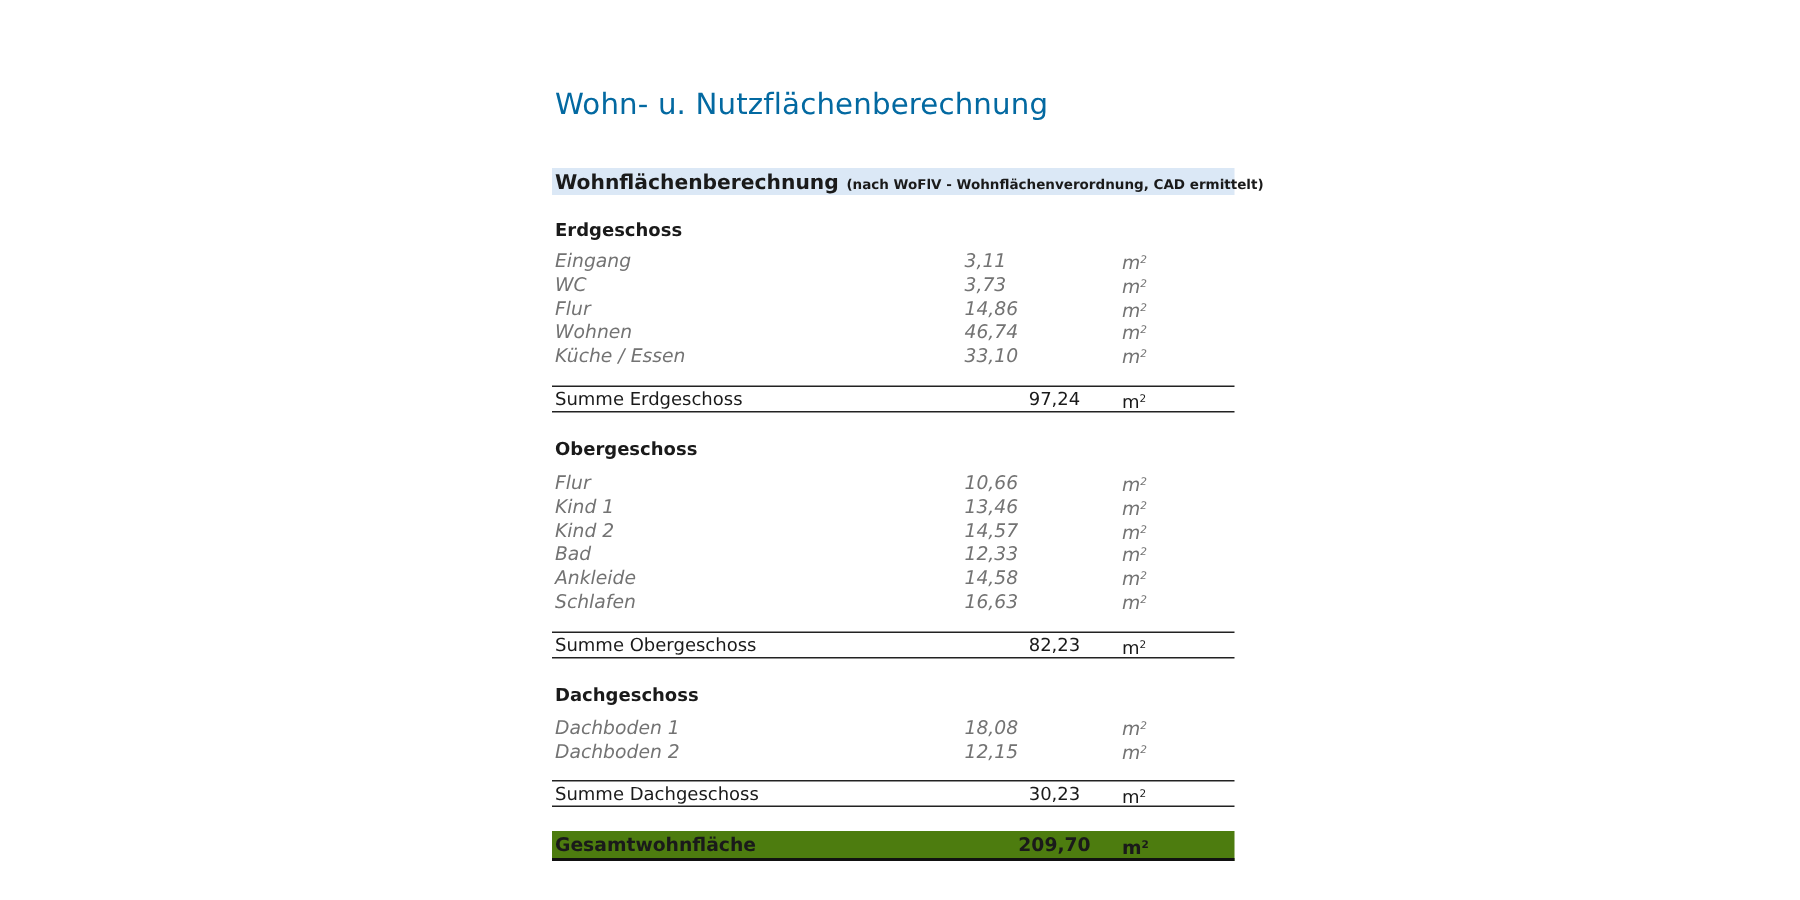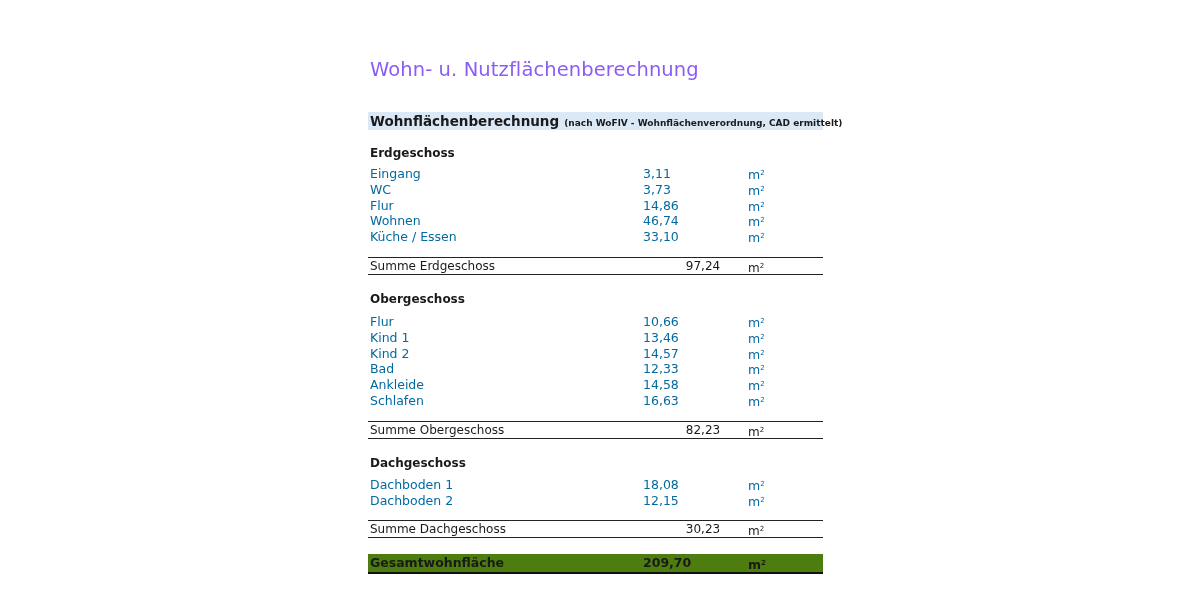--- a/index.html
+++ b/index.html
@@ -1,32 +1,32 @@
 <!DOCTYPE html>
 <html><head>
   <meta charset="utf-8">
   <style>
     html, body { margin:0; padding:0; background:#ffffff; }
     body { width:1200px; height:600px; position:relative; font-family:"DejaVu Sans", sans-serif; color:#1a1a1a; overflow:hidden; }
     .doc { position:absolute; left:368px; top:56px; width:455px; }
-    .title { font-size:19.5px; font-weight:normal; letter-spacing:0.1px; margin:0 0 0 2px; height:36px; line-height:28px; color:#8b5cf6; }
+    .title { font-size:19.5px; font-weight:normal; letter-spacing:0.1px; margin:0 0 0 2px; height:36px; line-height:28px; color:#0369a1; }
     .band { background:#dbe8f6; height:18px; line-height:18px; padding-left:2px; white-space:nowrap; margin-top:20px; }
     .band .big { font-size:13.5px; font-weight:bold; }
     .band .small { font-size:9px; font-weight:bold; }
     .section { position:relative; }
     .sec-head { font-size:12px; font-weight:bold; padding-left:2px; height:22px; line-height:22px; }
-    .row { position:relative; height:15.8px; line-height:15.8px; font-size:12.5px; padding-left:2px; color:#0369a1; }
+    .row { position:relative; height:15.8px; line-height:15.8px; font-size:12.5px; padding-left:2px; color:#737373;font-style:italic; }
     .row .val { position:absolute; right:60px; width:120px; }
     .row .unit { position:absolute; left:380px; }
     .unit sup { font-size:7px; vertical-align:4px; }
     .sum { position:relative; height:16px; line-height:16px; font-size:12px; font-weight:normal; padding-left:2px; border-top:1.5px solid #222; border-bottom:1.5px solid #222; margin-top:12px; }
     .sum .val { position:absolute; right:78px; width:120px; text-align:center; }
     .sum .unit { position:absolute; left:380px; }
     .total { position:relative; height:18px; line-height:18px; font-size:12.5px; font-weight:bold; padding-left:2px; background:#4d7c0f; border-bottom:2.5px solid #111; margin-top:16px; }
-    .total .val { position:absolute; right:78px; width:120px; text-align:left; }
+    .total .val { position:absolute; right:78px; width:120px; text-align:center; }
     .total .unit { position:absolute; left:380px; }
   </style>
 </head>
 <body>
 
 <div class="doc">
   <div class="title">Wohn- u. Nutzflächenberechnung</div>
 
   <div class="band">
     <span class="big">Wohnflächenberechnung</span>

